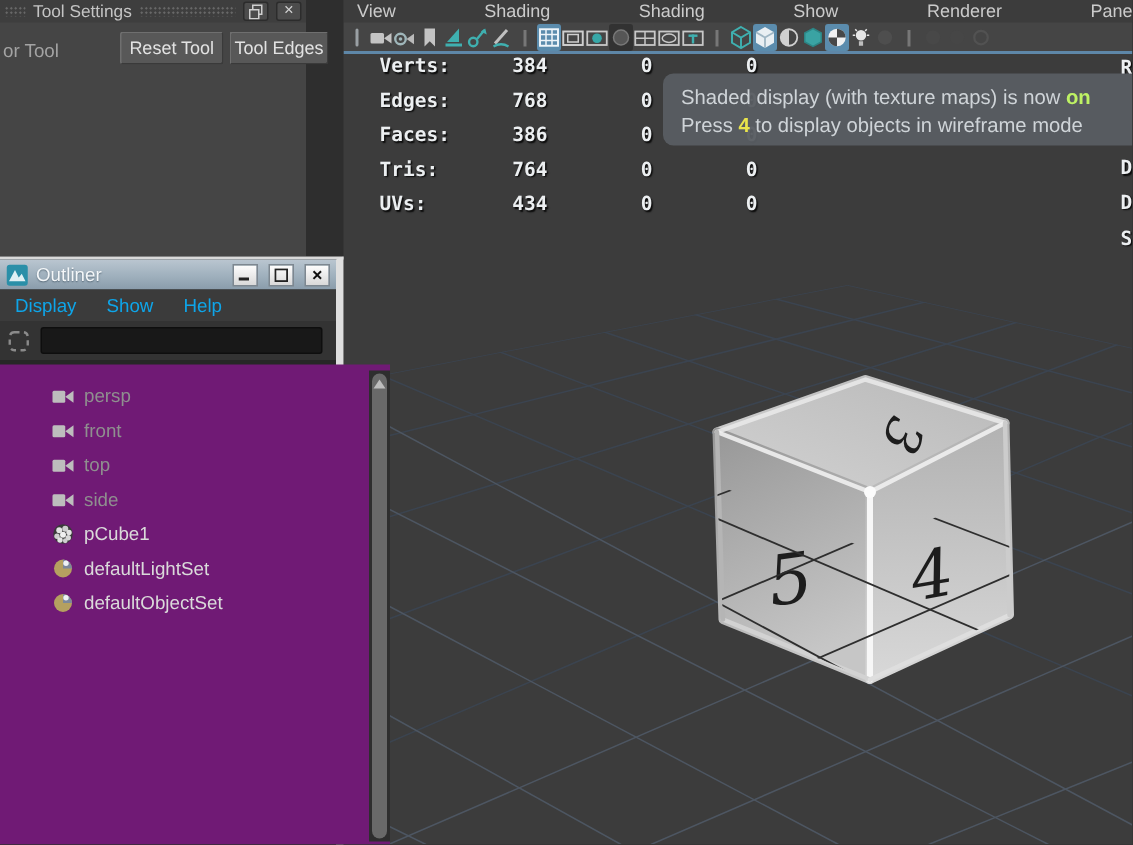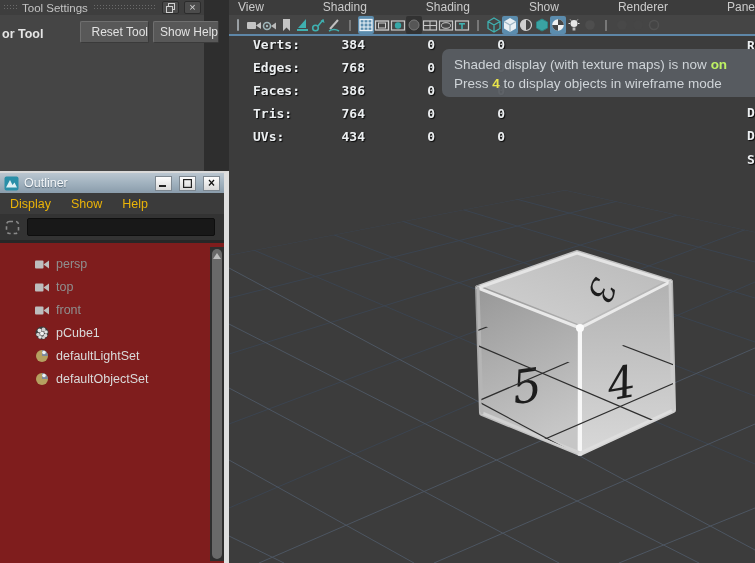--- a/index.html
+++ b/index.html
@@ -37,40 +37,40 @@
   .tt-hl-on { color:#bef264; font-weight:bold; }
   .tt-hl-key { color:#e9e44b; font-weight:bold; }
 
   
   #tool-settings { position:absolute; left:0; top:0; width:204px; height:171px; background:#454545; }
   .ts-titlebar { height:15px; background:#3e3e3e; display:flex; align-items:center; padding:0 3px; gap:5px; }
   .ts-grip { flex:1; height:7px; background-image:radial-gradient(#6b6b6b 32%, transparent 33%); background-size:3px 3px; }
   .ts-title { font-size:11.5px; color:#c4c4c4; }
   .ts-winbtn { width:17px; height:13px; background:#4c4c4c; border:1px solid #2c2c2c; border-radius:2px;
     display:flex; align-items:center; justify-content:center; color:#d4d4d4; font-size:11px; line-height:11px; }
-  .ts-context { position:absolute; left:2px; top:27px; font-size:12.5px; color:#e5e5e5;font-weight:bold; }
+  .ts-context { position:absolute; left:2px; top:27px; font-size:12.5px; color:#a3a3a3; }
   .ts-btn { position:absolute; top:21px; height:22px; background:#585858; color:#e2e2e2; font-size:12px;
-    border:1px solid; border-color:#6f6f6f #3a3a3a #3a3a3a #6f6f6f; border-radius:2px; text-align:right; line-height:20px; }
+    border:1px solid; border-color:#6f6f6f #3a3a3a #3a3a3a #6f6f6f; border-radius:2px; text-align:center; line-height:20px; }
   #ts-reset { left:80px; width:69px; }
   #ts-help  { left:153px; width:66px; }
 
   
   #outliner { position:absolute; left:0; top:171px; width:229px; height:392px; z-index:5;
     border-top:2px solid #d9d9d9; border-right:5px solid #dfdfdf; background:#272727; }
   .ol-titlebar { height:20px; background:linear-gradient(180deg,#bac6d0 0%, #9fb0bd 55%, #8a9cab 100%);
     display:flex; align-items:center; padding:0 4px; gap:5px; }
   .ol-title { font-size:12.5px; color:#f4f7f9; text-shadow:0 1px 1px rgba(40,60,75,.6); flex:1; }
   .ol-winbtn { width:17px; height:15px; background:linear-gradient(180deg,#fdfdfd,#d9d9d9); border:1px solid #7d8790;
     display:flex; align-items:center; justify-content:center; margin-left:2px; }
   .ol-menubar { height:21px; background:#3b3b3b; display:flex; align-items:center; }
-  .ol-menu { font-size:12.5px; color:#eab308; padding:0 10px; }
+  .ol-menu { font-size:12.5px; color:#0ea5e9; padding:0 10px; }
   .ol-searchrow { height:26px; background:#333; display:flex; align-items:center; padding:0 4px; gap:6px; }
   .ol-search { width:188px; height:18px; background:#181818; border:1px solid #0e0e0e; border-radius:2px;
     color:#ddd; font-size:12px; padding:0 4px; outline:none; }
-  .ol-list { position:absolute; left:0; top:70px; bottom:0; width:224px; background:#7f1d1d; padding-top:9px; }
+  .ol-list { position:absolute; left:0; top:70px; bottom:0; width:260px; background:#701a75; padding-top:9px; }
   .ol-item { height:23px; display:flex; align-items:center; padding-left:34px; gap:6px; }
   .ol-item-label { font-size:12.5px; color:#dadada; }
   .ol-item.muted .ol-item-label { color:#8f8f8f; }
   .ol-scroll { position:absolute; right:0; top:4px; bottom:2px; width:14px; background:#2e2e2e; }
   .ol-thumb { position:absolute; left:2px; top:2px; bottom:2px; width:10px; background:#696969; border-radius:5px; }
   .ol-thumb-arrow { position:absolute; left:1px; top:4px; width:0; height:0;
     border-left:4px solid transparent; border-right:4px solid transparent; border-bottom:6px solid #bdbdbd; }
 </style>
 </head>
 <body>
@@ -387,21 +387,21 @@
     <span class="ts-winbtn">
       <svg width="11" height="11">
           <rect x="3.5" y="1.5" width="6" height="6" fill="none" stroke="#cfcfcf"></rect>
           <rect x="1.5" y="4.5" width="6" height="6" fill="#4c4c4c" stroke="#cfcfcf"></rect>
         </svg>
     </span>
     <span class="ts-winbtn">×</span>
   </div>
   <div class="ts-context">or Tool</div>
   <div class="ts-btn" id="ts-reset">Reset Tool</div>
-  <div class="ts-btn" id="ts-help">Show Help</div>
+  <div class="ts-btn" id="ts-help">Tool Edges</div>
 </div>
 
 <div id="outliner">
   <div class="ol-titlebar">
     <svg width="15" height="15">
       <rect x="0.5" y="0.5" width="14" height="14" rx="2" fill="#2a8fa8"></rect>
       <path d="M2 11.5 L6 4 L8.5 9 L10.5 6.5 L13 11.5 Z" fill="#dff0f4"></path>
     </svg>
     <span class="ol-title">Outliner</span>
     <span class="ol-winbtn">
@@ -433,28 +433,35 @@
           <rect x="1" y="2.5" width="8.5" height="8" rx="1" fill="#bdbdbd"></rect>
           <polygon points="9.5,6.5 15,2.5 15,10.5" fill="#bdbdbd"></polygon>
         </svg>
       <span class="ol-item-label">persp</span>
     </div>
     <div class="ol-item muted">
       <svg width="16" height="12">
           <rect x="1" y="2.5" width="8.5" height="8" rx="1" fill="#bdbdbd"></rect>
           <polygon points="9.5,6.5 15,2.5 15,10.5" fill="#bdbdbd"></polygon>
         </svg>
-      <span class="ol-item-label">top</span>
+      <span class="ol-item-label">front</span>
     </div>
     <div class="ol-item muted">
       <svg width="16" height="12">
           <rect x="1" y="2.5" width="8.5" height="8" rx="1" fill="#bdbdbd"></rect>
           <polygon points="9.5,6.5 15,2.5 15,10.5" fill="#bdbdbd"></polygon>
         </svg>
-      <span class="ol-item-label">front</span>
+      <span class="ol-item-label">top</span>
+    </div>
+    <div class="ol-item muted">
+      <svg width="16" height="12">
+          <rect x="1" y="2.5" width="8.5" height="8" rx="1" fill="#bdbdbd"></rect>
+          <polygon points="9.5,6.5 15,2.5 15,10.5" fill="#bdbdbd"></polygon>
+        </svg>
+      <span class="ol-item-label">side</span>
     </div>
     <div class="ol-item">
       <svg width="16" height="16">
         <circle cx="8" cy="8" r="6.5" fill="#3a3a3a"></circle>
         <circle cx="5.5" cy="5.5" r="2" fill="#e3e3e3"></circle>
           <circle cx="9.5" cy="4.5" r="2" fill="#cfcfcf"></circle>
         <circle cx="12" cy="7" r="1.8" fill="#e3e3e3"></circle>
           <circle cx="4" cy="9.5" r="1.8" fill="#cfcfcf"></circle>
         <circle cx="8" cy="8.5" r="2" fill="#f0f0f0"></circle>
           <circle cx="11.5" cy="10.5" r="1.8" fill="#d8d8d8"></circle>

